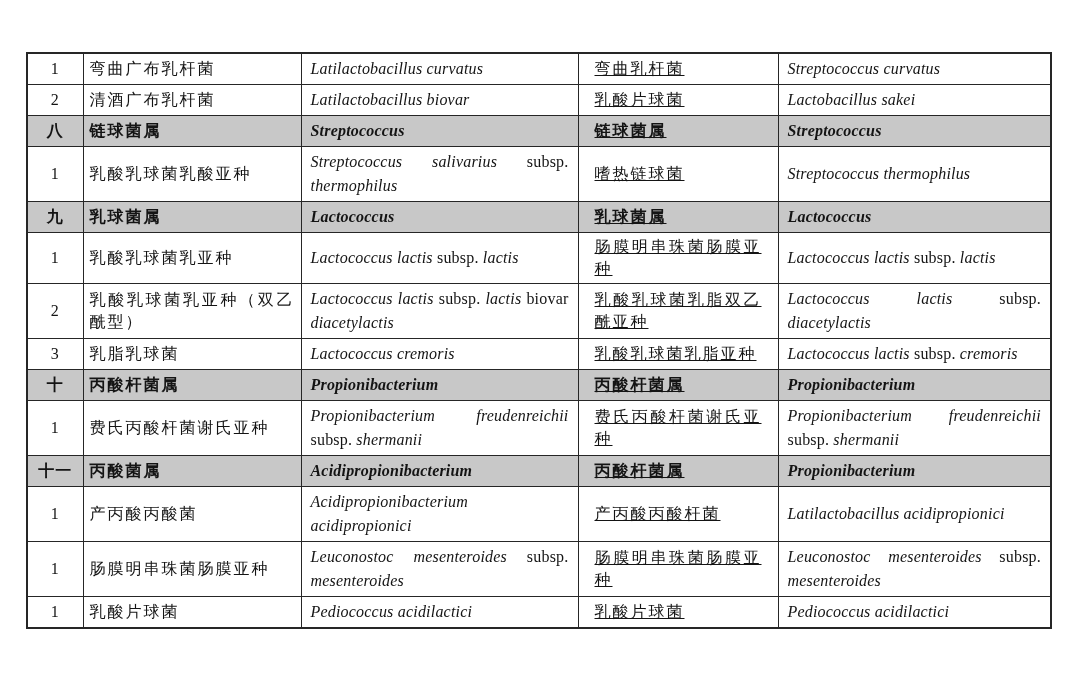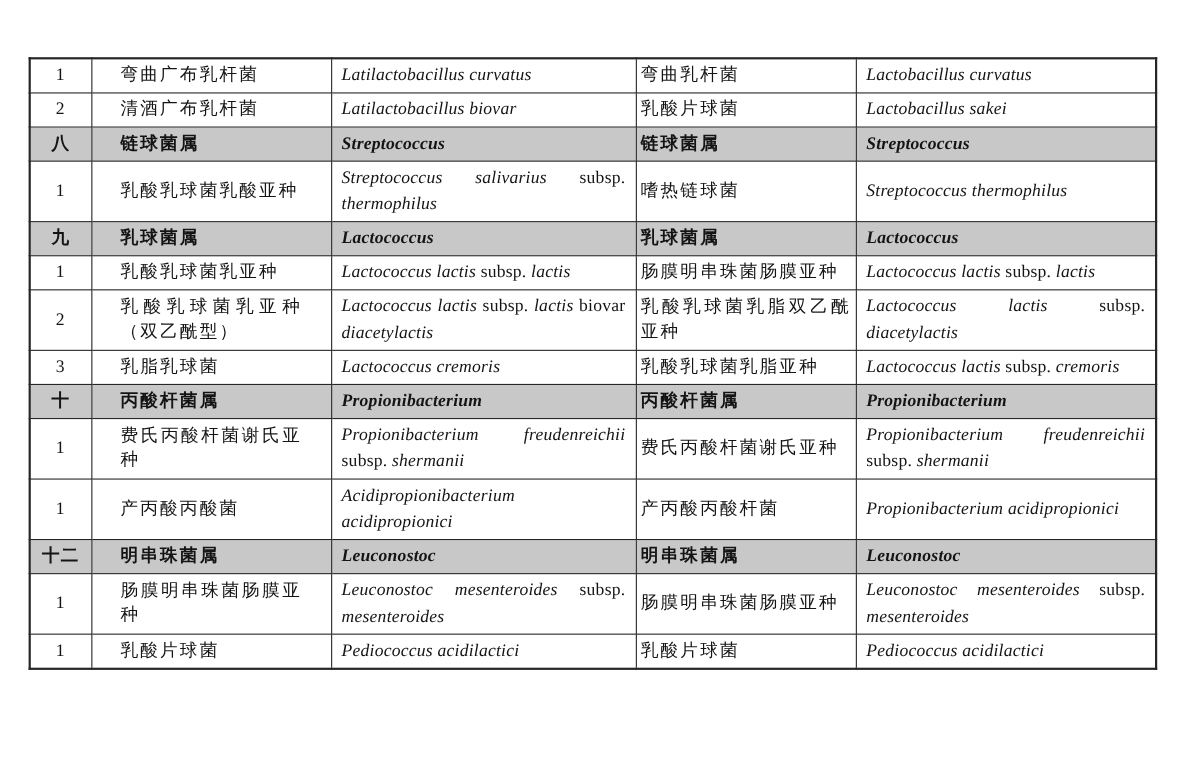--- a/index.html
+++ b/index.html
@@ -25,23 +25,23 @@
     text-align:center;
     line-height:22px;
     padding:3px 2px;
     letter-spacing:1px;
   }
   td.cn{
     text-align:justify;
     word-break:break-all;
     letter-spacing:2px;
     line-height:22px;
-    padding:3px 26px;
+    padding:3px 6px;
   }
-  td.cn4{padding:3px 4px;}
+  td.cn4{padding:3px 16px;text-decoration:underline;}
   td.la{
     font-style:italic;
     text-align:justify;
     line-height:24px;
     padding:3px 9px;
     letter-spacing:0.2px;
   }
   td.la .rm{font-style:normal;font-family:Liberation Serif, serif;}
   tr.genus td{
     background:var(--shade,#c8c8c8);
@@ -59,21 +59,21 @@
         <col style="width:277px">
         <col style="width:200px">
         <col style="width:273px">
     </colgroup>
     <tbody>
       <tr>
         <td class="num">1</td>
         <td class="cn">弯曲广布乳杆菌</td>
         <td class="la">Latilactobacillus curvatus</td>
         <td class="cn cn4">弯曲乳杆菌</td>
-        <td class="la">Lactobacillus curvatus</td>
+        <td class="la">Streptococcus curvatus</td>
       </tr>
       <tr>
         <td class="num">2</td>
         <td class="cn">清酒广布乳杆菌</td>
         <td class="la">Latilactobacillus biovar</td>
         <td class="cn cn4">乳酸片球菌</td>
         <td class="la">Lactobacillus sakei</td>
       </tr>
       <tr class="genus">
         <td class="num">八</td>
@@ -124,33 +124,33 @@
         <td class="cn cn4">丙酸杆菌属</td>
         <td class="la">Propionibacterium</td>
       </tr>
       <tr>
         <td class="num">1</td>
         <td class="cn">费氏丙酸杆菌谢氏亚种</td>
         <td class="la">Propionibacterium freudenreichii <span class="rm">subsp.</span> shermanii</td>
         <td class="cn cn4">费氏丙酸杆菌谢氏亚种</td>
         <td class="la">Propionibacterium freudenreichii <span class="rm">subsp.</span> shermanii</td>
       </tr>
+      <tr class="genus">
+        <td class="num">十一</td>
+        <td class="cn">丙酸菌属</td>
+        <td class="la">Acidipropionibacterium</td>
+        <td class="cn cn4">丙酸杆菌属</td>
+        <td class="la">Propionibacterium</td>
+      </tr>
       <tr>
         <td class="num">1</td>
         <td class="cn">产丙酸丙酸菌</td>
         <td class="la">Acidipropionibacterium acidipropionici</td>
         <td class="cn cn4">产丙酸丙酸杆菌</td>
-        <td class="la">Propionibacterium acidipropionici</td>
-      </tr>
-      <tr class="genus">
-        <td class="num">十二</td>
-        <td class="cn">明串珠菌属</td>
-        <td class="la">Leuconostoc</td>
-        <td class="cn cn4">明串珠菌属</td>
-        <td class="la">Leuconostoc</td>
+        <td class="la">Latilactobacillus acidipropionici</td>
       </tr>
       <tr>
         <td class="num">1</td>
         <td class="cn">肠膜明串珠菌肠膜亚种</td>
         <td class="la">Leuconostoc mesenteroides <span class="rm">subsp.</span> mesenteroides</td>
         <td class="cn cn4">肠膜明串珠菌肠膜亚种</td>
         <td class="la">Leuconostoc mesenteroides <span class="rm">subsp.</span> mesenteroides</td>
       </tr>
       <tr>
         <td class="num">1</td>

